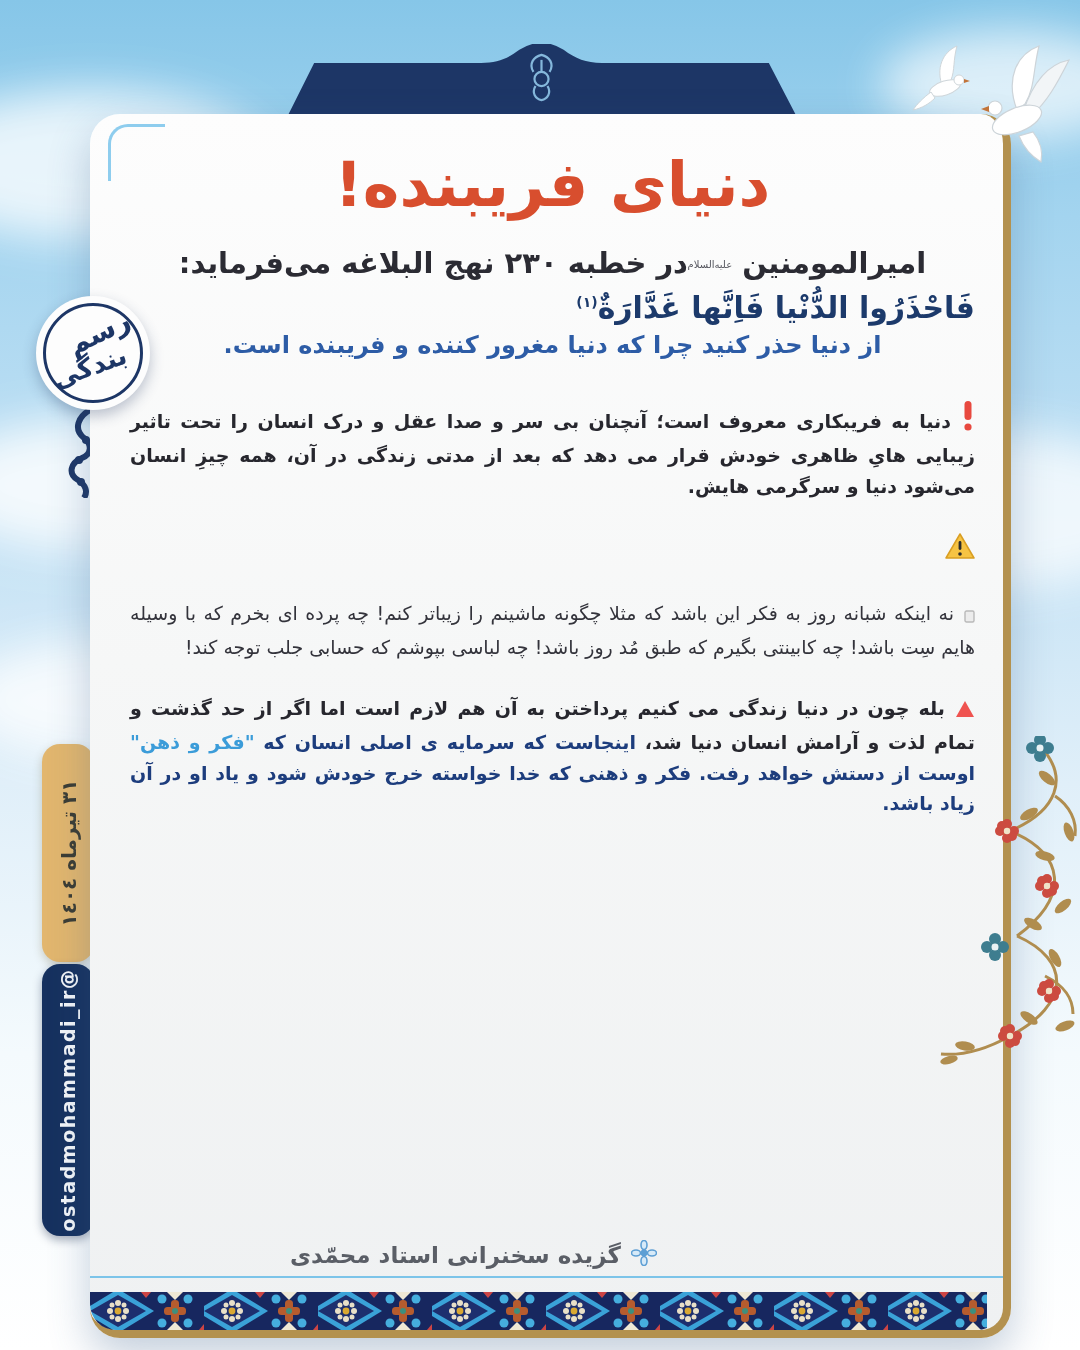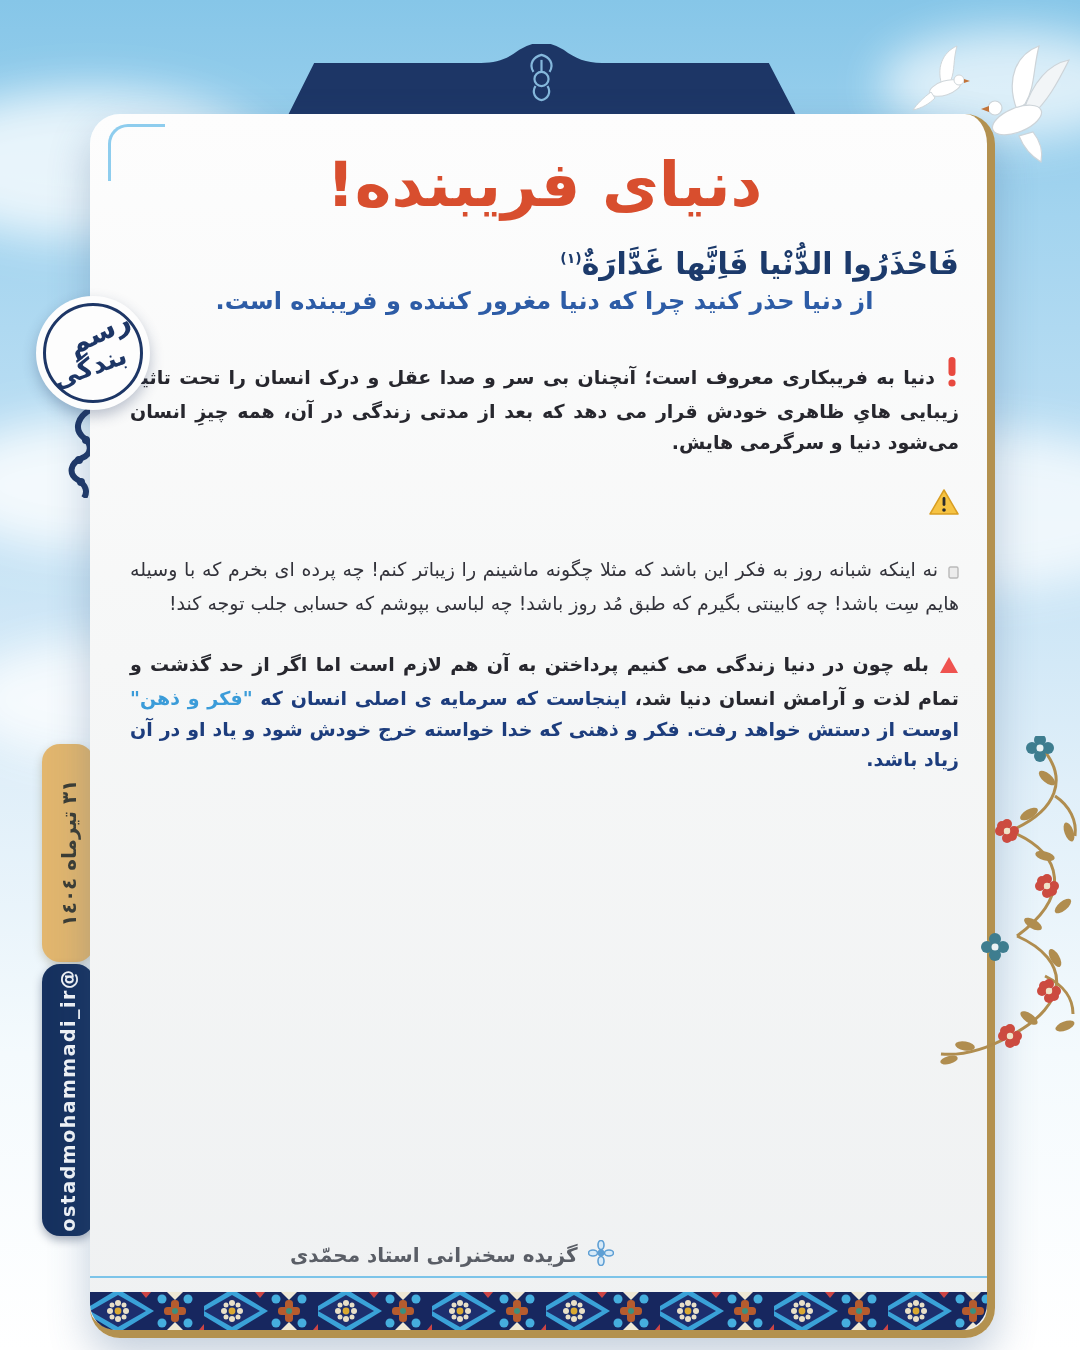--- a/index.html
+++ b/index.html
@@ -21,21 +21,21 @@
   .tab span{transform:rotate(-90deg);white-space:nowrap;display:block;}
   .date-tab{top:744px;height:218px;background:#e2b66e;box-shadow:0 4px 10px rgba(90,70,20,.25);}
   .date-tab span{font-size:20px;font-weight:700;color:#3b3c33;letter-spacing:1px;}
   .ig-tab{top:964px;height:272px;background:#16315f;box-shadow:0 4px 10px rgba(10,25,60,.35);}
   .ig-tab span{font-size:19px;font-weight:700;color:#f4f6f9;letter-spacing:1.5px;}
 
   .card{
     position:absolute;left:90px;top:114px;width:897px;height:1216px;z-index:2;
     background:linear-gradient(180deg,#fdfdfd 0%,#f6f7f7 45%,#eff1f2 100%);
     border-right:8px solid #b3914f;border-bottom:8px solid #b3914f;
-    border-radius:30px;box-shadow:0 18px 42px rgba(60,95,140,.30);
+    border-radius:30px;box-shadow:0 18px 42px rgba(60,95,140,.30);padding-left:16px;
   }
   .card-clip{position:absolute;inset:0;border-radius:26px;overflow:hidden;}
 
   .corner-bracket{position:absolute;left:18px;top:10px;width:54px;height:54px;
     border-top:3px solid #8ecdee;border-left:3px solid #8ecdee;border-top-left-radius:20px;}
 
   .content{position:absolute;top:22px;left:40px;right:28px;direction:rtl;}
   .title{font-size:62px;font-weight:800;color:#d84e2e;text-align:center;margin:12px 0 24px;line-height:1.2;}
   .attribution{font-size:29px;font-weight:700;color:#2b2b33;text-align:center;margin:0 0 10px;}
   .honorific{display:inline-block;width:34px;font-size:10px;line-height:1.05;color:#55565e;vertical-align:middle;font-weight:400;}
@@ -45,21 +45,21 @@
 
   .para{font-size:19px;line-height:1.62;text-align:justify;margin:0 0 30px;color:#27272e;font-weight:700;}
   .para .txt{color:#27272e;}
   .blue{color:#1d3d7d;}
   .cyan{color:#3b9cd9;}
   .light{font-weight:500;color:#33333b;}
   .bullet{display:inline-block;vertical-align:-3px;margin-left:10px;}
 
   .footer-line{position:absolute;left:0;right:0;bottom:52px;height:2px;background:#7cc4e9;}
   .footer-row{position:absolute;left:200px;bottom:60px;display:flex;align-items:center;gap:10px;direction:rtl;}
-  .footer-caption{font-size:20px;font-weight:600;color:#5a5e66;}
+  .footer-caption{font-size:23px;font-weight:600;color:#5a5e66;}
   .tiles{position:absolute;left:0;bottom:0;}
 
   .logo{position:absolute;left:36px;top:296px;width:114px;height:114px;border-radius:50%;
     background:#fdfdfd;z-index:3;box-shadow:0 6px 14px rgba(40,60,100,.3);}
   .logo .ring{position:absolute;inset:7px;border:3px solid #1d3666;border-radius:50%;}
   .logo .w1{position:absolute;right:18px;top:20px;transform:rotate(-26deg);font-size:28px;font-weight:800;color:#1d3666;}
   .logo .w2{position:absolute;right:22px;top:56px;transform:rotate(-20deg);font-size:26px;font-weight:800;color:#1d3666;}
 
   .flourish{position:absolute;left:64px;top:408px;z-index:1;}
   .doves{position:absolute;left:905px;top:30px;z-index:3;}
@@ -121,20 +121,25 @@
 
   <div class="card">
     <div class="card-clip">
 
       <div class="corner-bracket"></div>
 
       <div class="content">
 
         <div class="title">دنیای فریبنده!</div>
 
+        <div class="attribution">
+          <span>امیرالمومنین</span>
+          <span class="honorific">علیه‌السلام</span>
+          <span>در خطبه ۲۳۰ نهج البلاغه می‌فرماید:</span>
+        </div>
 
         <div class="arabic">
           <span>فَاحْذَرُوا الدُّنْیا فَاِنَّها غَدَّارَةٌ</span><sup>(۱)</sup>
         </div>
 
         <div class="translation">از دنیا حذر کنید چرا که دنیا مغرور کننده و فریبنده است.</div>
 
         <p class="para">
           <span class="bullet">
             <svg width="14" height="30" viewBox="0 0 14 30">

